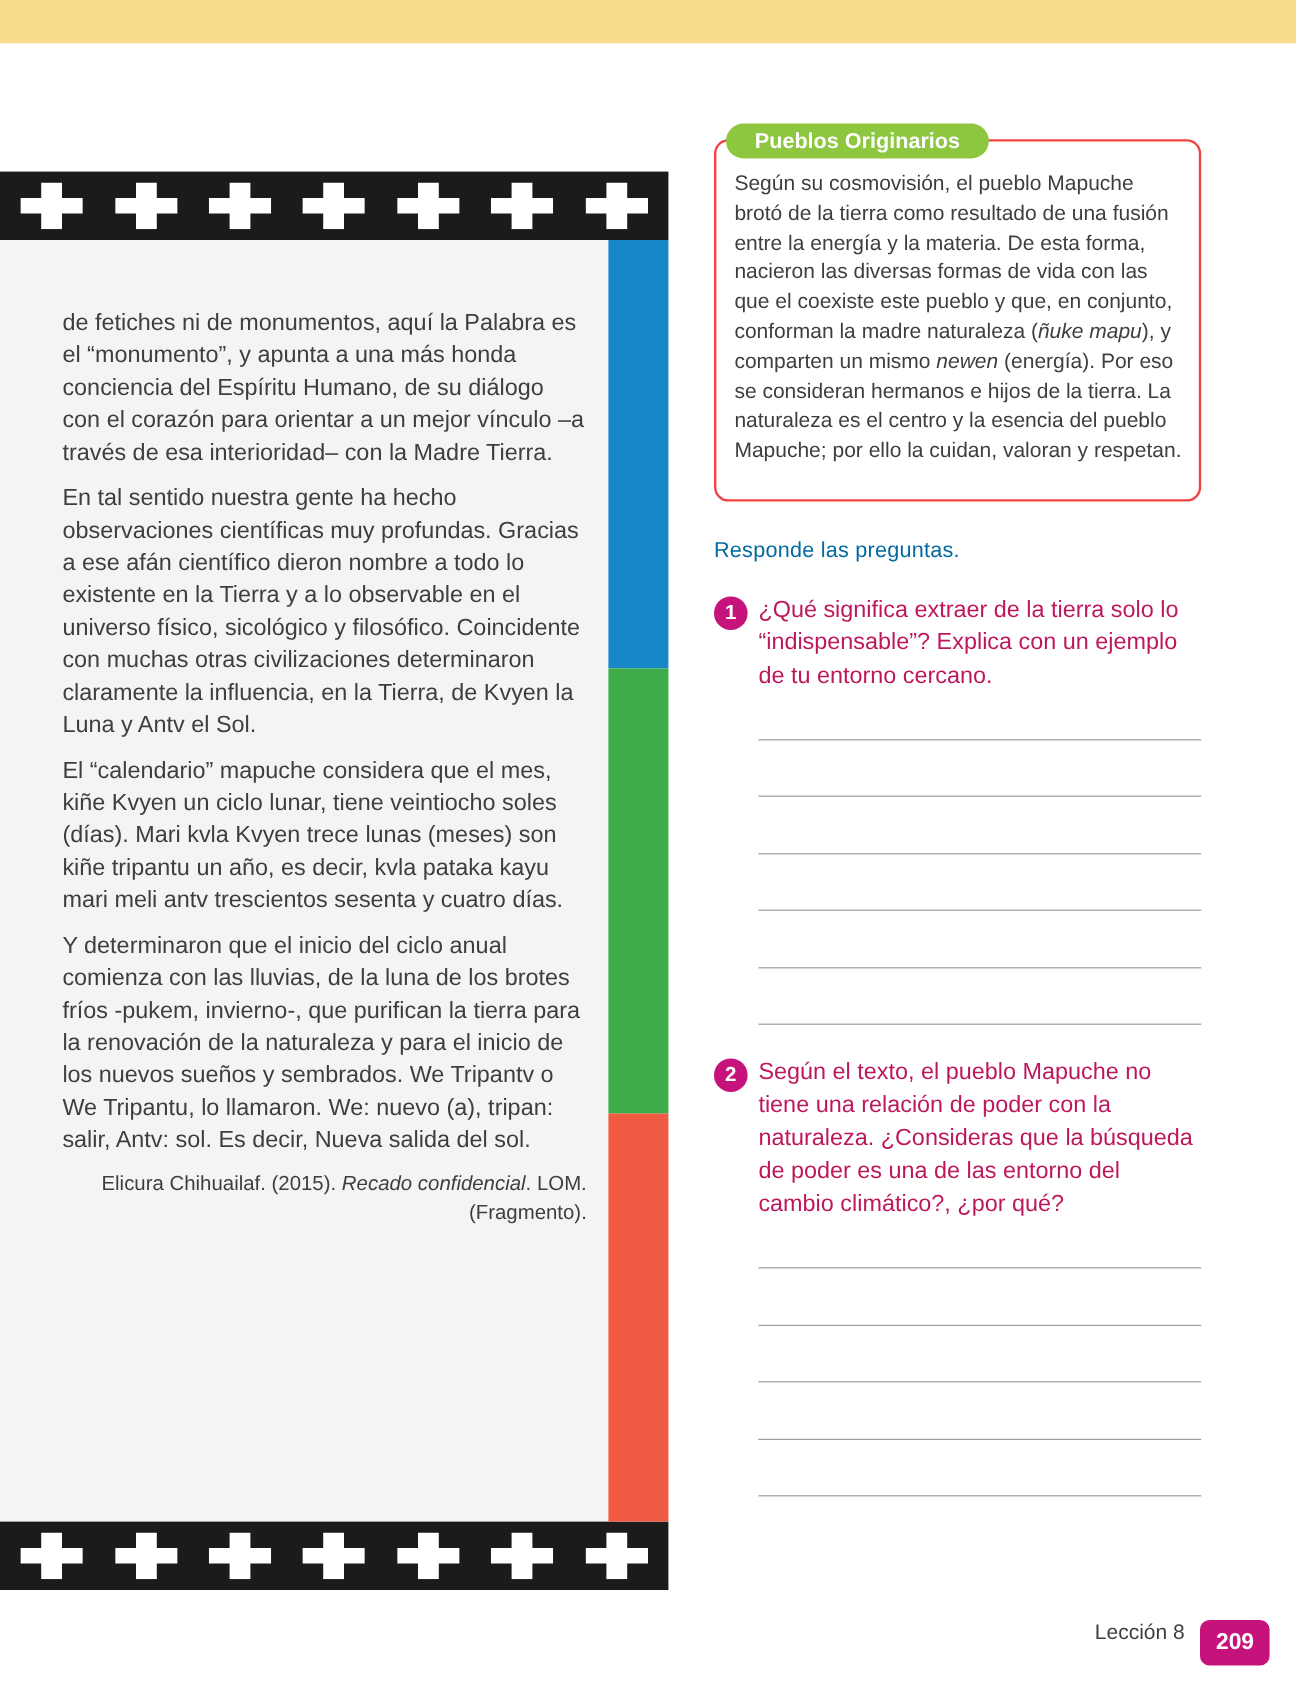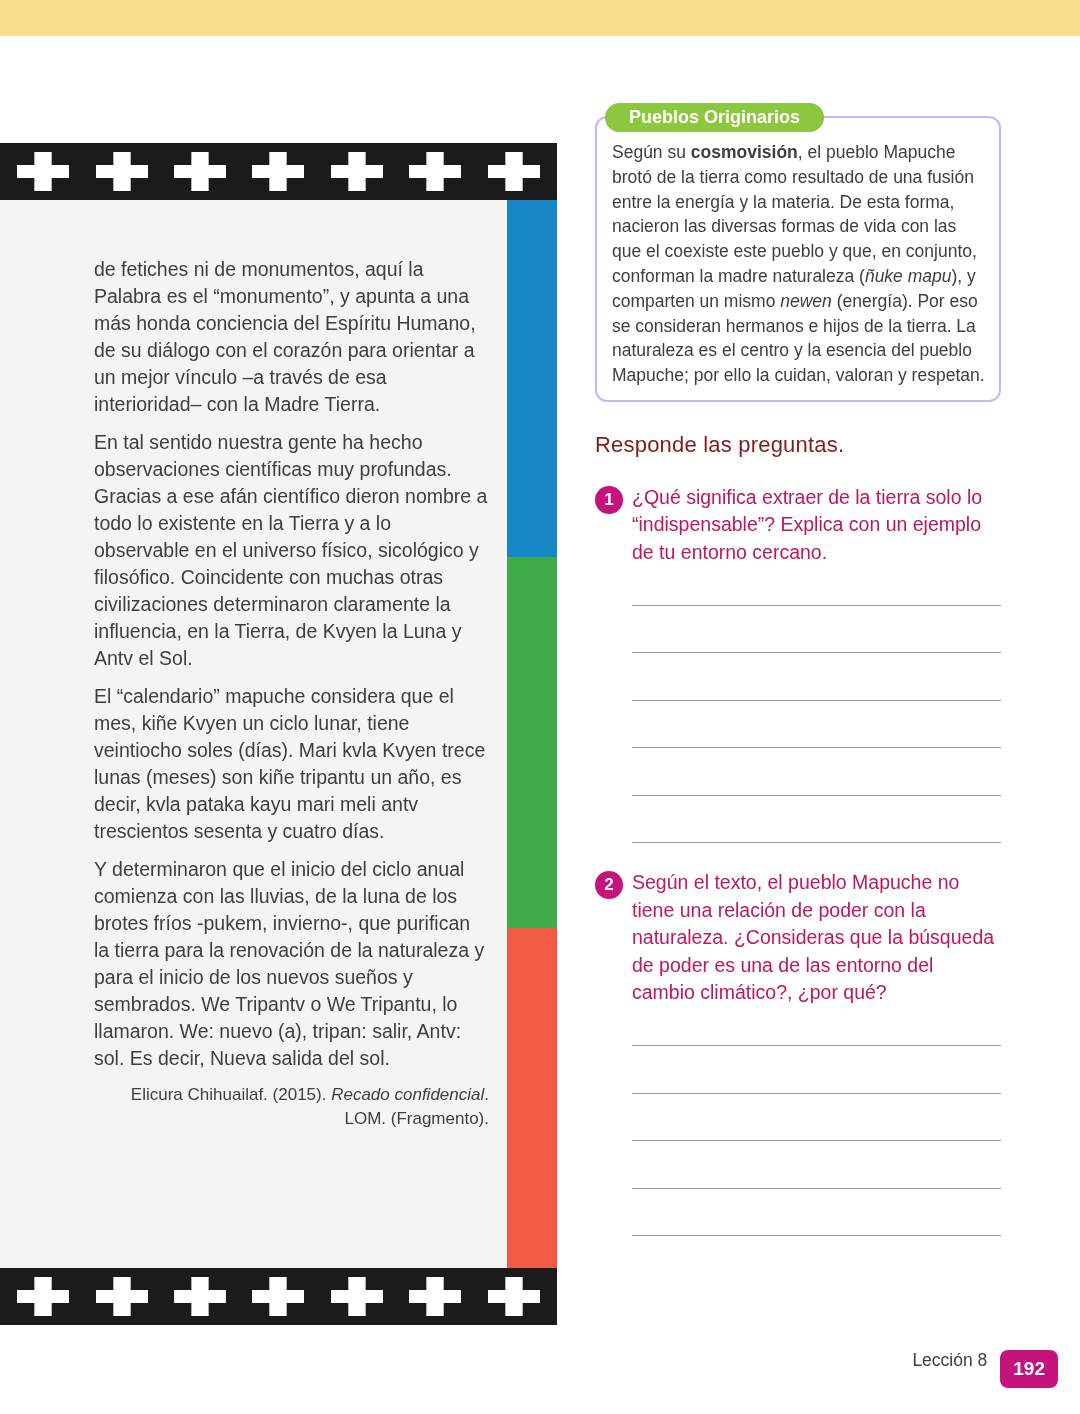--- a/index.html
+++ b/index.html
@@ -15,48 +15,48 @@
 
   
   .left-panel { position:absolute; left:0; top:143px; width:557px; }
   .deco-band {
     height:57px; background:#1b1b1b; display:flex; align-items:center;
     justify-content:space-around; overflow:hidden; padding:0 4px;
   }
   .cross { width:52px; height:39px; flex:0 0 auto; }
   .panel-body { height:1068px; background:#f4f4f3; display:flex; }
   .panel-text {
-    width:507px; padding:56px 18px 0 94px;
+    width:507px; padding:56px 18px 0 52px;
     font-size:19.5px; line-height:27px; color:#3f3e3d;
   }
   .panel-text p { margin-bottom:11px; }
   .citation { text-align:right; font-size:17px; line-height:24px; margin-top:0; }
   .citation .italic { font-style:italic; }
   .stripe { width:50px; display:flex; flex-direction:column; }
   .stripe-blue  { height:357px; }
   .stripe-green { height:371px; }
   .stripe-red   { flex:1; }
 
   
   .right-col { position:absolute; left:595px; top:116px; width:406px; }
 
   .info-box {
-    position:relative; border:2px solid #c4b5fd; border-radius:12px;
-    padding:22px 14px 12px 15px;
+    position:relative; border:2px solid #ef4444; border-radius:12px;
+    padding:22px 14px 28px 15px;
   }
   .info-pill {
     position:absolute; top:-15px; left:8px;
     background:#8dc63f; color:#ffffff; font-weight:bold; font-size:18px;
     padding:4px 24px; border-radius:16px; white-space:nowrap;
   }
   .info-body { font-size:17.5px; line-height:24.8px; color:#3f3e3d; }
-  .info-body b { font-weight:bold; }
+  .info-body b { font-weight:normal; }
   .info-body i { font-style:italic;margin-top:16px; }
 
-  .rq-heading { margin-top:30px; font-size:22px; color:#7f1d1d; letter-spacing:0.2px; }
+  .rq-heading { margin-top:30px; font-size:18px; color:#0369a1; letter-spacing:0.2px; }
 
   .question { margin-top:26px; }
   .q-row { display:flex; gap:9px; }
   .q-num {
     flex:0 0 28px; width:28px; height:28px; border-radius:50%;
     background:#c6137c; color:#ffffff; font-weight:bold; font-size:17px;
     display:flex; align-items:center; justify-content:center; margin-top:2px;
   }
   .q-text { font-size:19.5px; line-height:27.5px; color:#be185d; }
   .answer-lines { margin-left:37px; margin-top:-8px; }
@@ -175,16 +175,16 @@
           <div class="answer-line"></div>
           <div class="answer-line"></div>
           <div class="answer-line"></div>
         </div>
     </div>
 
   </div>
 
   <div class="footer">
     <span class="lesson">Lección 8</span>
-    <span class="page-badge">192</span>
+    <span class="page-badge">209</span>
   </div>
 
 </div>
 
 </body></html>

